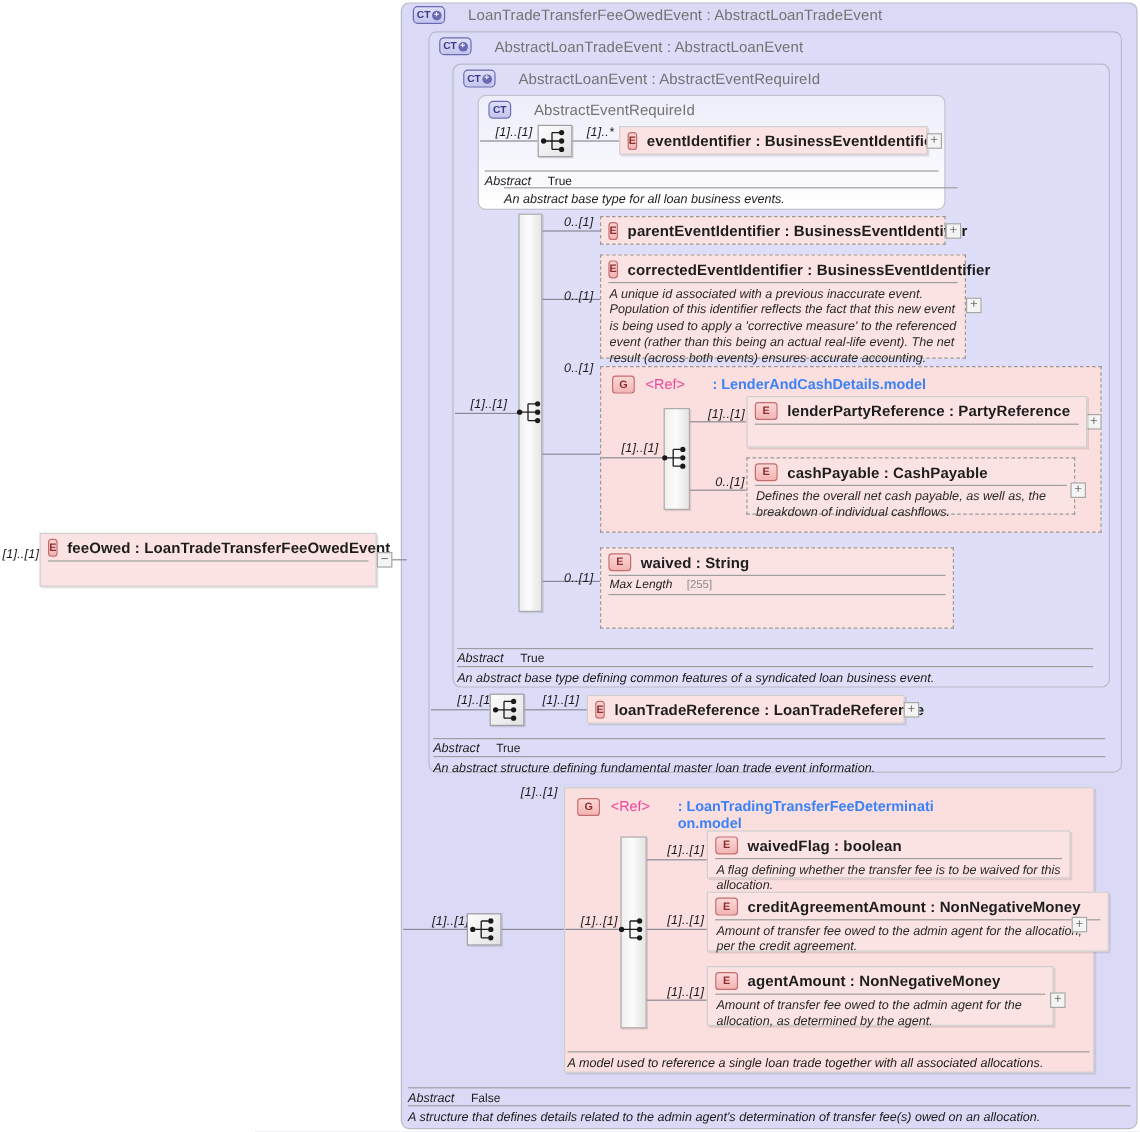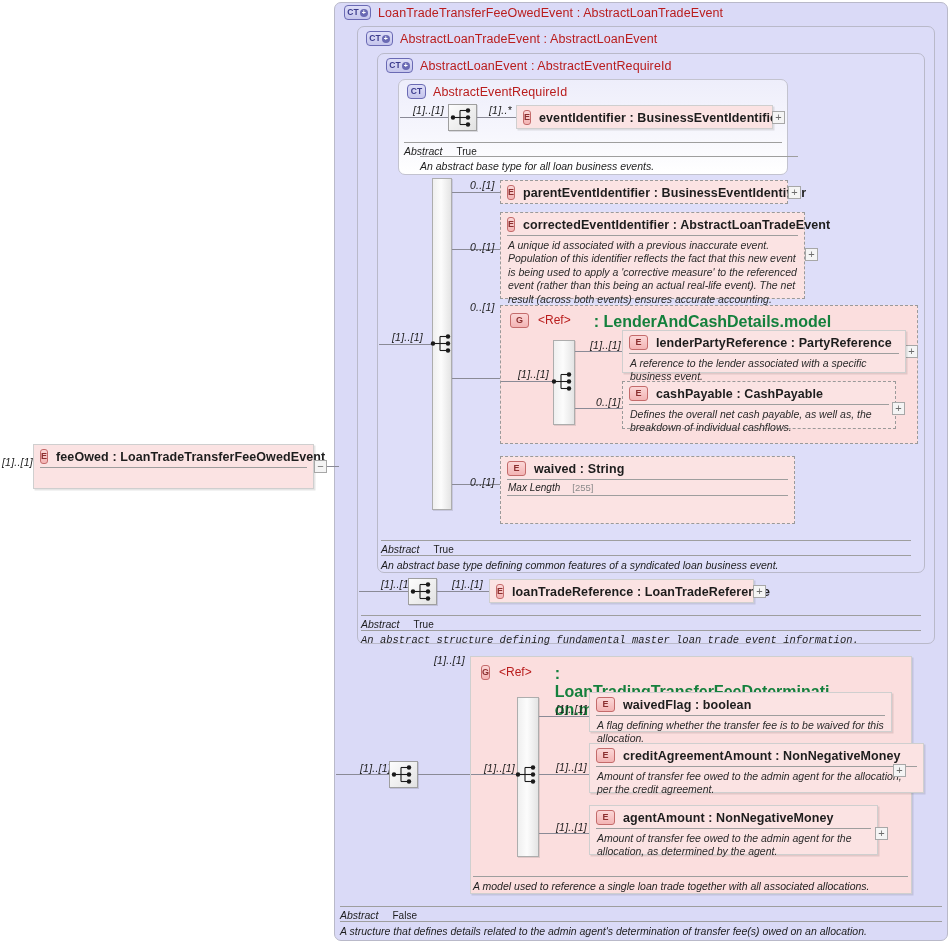--- a/index.html
+++ b/index.html
@@ -31,22 +31,23 @@
     border-radius:7px;
   }
 
   
   .ct-head{
     position:absolute;
     display:flex;align-items:center;gap:7px;
     white-space:nowrap;
   }
   .ct-title{
-    font-size:12.5px;color:#b91c1c;font-weight:400;
+    font-size:12.5px;color:#737373;font-weight:400;
     letter-spacing:.1px;
+    margin-left:12px;
   }
 
   
   .badge{
     display:inline-flex;align-items:center;justify-content:center;
     box-sizing:border-box;
     font-size:9.5px;font-weight:bold;line-height:1;
     border-radius:3px;
   }
   .badge-ct{
@@ -111,22 +112,22 @@
   .grp-box{
     position:absolute;box-sizing:border-box;
     background:#fbdede;
     border:1px dashed #9a9a9a;
   }
   .grp-box.solid{border:1px solid #cfcfcf;box-shadow:1.5px 1.5px 0 rgba(0,0,0,.10);background:#fbdede;}
   .grp-head{
     display:flex;align-items:flex-start;gap:9px;
     padding:5px 7px 3px 7px;white-space:nowrap;
   }
-  .grp-ref{font-size:12px;color:#b91c1c;}
-  .grp-type{font-size:16px;color:#15803d;font-weight:bold;margin-left:14px;white-space:pre-wrap;}
+  .grp-ref{font-size:12px;color:#ec4899;}
+  .grp-type{font-size:12px;color:#3b82f6;font-weight:bold;margin-left:14px;white-space:pre-wrap;}
 
   
   .seq{
     position:absolute;box-sizing:border-box;
     width:29px;height:27px;
     background:linear-gradient(135deg,#fdfdfd,#e2e2e2);
     border:1px solid #9f9f9f;
     box-shadow:1px 1px 0 rgba(0,0,0,.12);
   }
   .seq svg{display:block;}
@@ -276,21 +277,21 @@
     <span class="el-name">parentEventIdentifier : BusinessEventIdentifier</span>
   </div>
 </div>
 <div class="exp" style="left:788px;top:186px;">+</div>
 
 <div class="ln lnh" style="left:452px;top:249px;width:49px;"></div>
 <div class="occ" style="left:470px;top:241px;">0..[1]</div>
 <div class="el-box dashed" style="left:500px;top:212px;width:305px;height:87px;">
   <div class="el-head">
     <span class="badge badge-e">E</span>
-    <span class="el-name">correctedEventIdentifier : AbstractLoanTradeEvent</span>
+    <span class="el-name">correctedEventIdentifier : BusinessEventIdentifier</span>
   </div>
   <div class="el-sep"></div>
   <div class="el-doc">A unique id associated with a previous inaccurate event. Population of this identifier reflects the fact that this new event is being used to apply a 'corrective measure' to the referenced event (rather than this being an actual real-life event).  The net result (across both events) ensures accurate accounting.</div>
 </div>
 <div class="exp" style="left:805px;top:248px;">+</div>
 
 <div class="ln lnh" style="left:452px;top:378px;width:49px;"></div>
 <div class="occ" style="left:470px;top:301px;">0..[1]</div>
 
 <div class="grp-box" style="left:500px;top:305px;width:418px;height:139px;"></div>
@@ -319,21 +320,20 @@
 </div>
 
 <div class="ln lnh" style="left:575px;top:351px;width:48px;"></div>
 <div class="occ" style="left:590px;top:339px;">[1]..[1]</div>
 <div class="el-box" style="left:622px;top:330px;width:284px;height:43px;">
   <div class="el-head">
     <span class="badge badge-e">E</span>
     <span class="el-name">lenderPartyReference : PartyReference</span>
   </div>
   <div class="el-sep"></div>
-  <div class="el-doc">A reference to the lender associated with a specific business event.</div>
 </div>
 
 <div class="ln lnh" style="left:575px;top:408px;width:48px;"></div>
 <div class="occ" style="left:596px;top:396px;">0..[1]</div>
 <div class="el-box dashed" style="left:622px;top:381px;width:274px;height:48px;">
   <div class="el-head">
     <span class="badge badge-e">E</span>
     <span class="el-name">cashPayable : CashPayable</span>
   </div>
   <div class="el-sep"></div>
@@ -384,21 +384,21 @@
     <span class="badge badge-e">E</span>
     <span class="el-name">loanTradeReference : LoanTradeReference</span>
   </div>
 </div>
 <div class="exp" style="left:753px;top:585px;">+</div>
 
 <div class="prop-row" style="left:361px;top:615px;width:560px;">
   <span class="pname">Abstract</span>
   <span class="pval">True</span>
 </div>
-<div class="doc-row" style="left:361px;top:630px;width:560px;font-family:Liberation Mono, monospace;">An abstract structure defining fundamental master loan trade event information.</div>
+<div class="doc-row" style="left:361px;top:630px;width:560px;">An abstract structure defining fundamental master loan trade event information.</div>
 
 <div class="occ" style="left:360px;top:762px;">[1]..[1]</div>
 <div class="ln lnh" style="left:336px;top:774px;width:54px;"></div>
 <div class="seq" style="left:389px;top:761px;">
   <svg width="27" height="25" viewBox="0 0 27 25">
     <circle cx="4" cy="12.5" r="2.2" fill="#1a1a1a"></circle>
     <line x1="6" y1="12.5" x2="11" y2="12.5" stroke="#1a1a1a" stroke-width="1.1"></line>
     <line x1="11" y1="5.5" x2="11" y2="19.5" stroke="#1a1a1a" stroke-width="1.1"></line>
     <line x1="11" y1="5.5" x2="17" y2="5.5" stroke="#1a1a1a" stroke-width="1.1"></line>
     <line x1="11" y1="12.5" x2="17" y2="12.5" stroke="#1a1a1a" stroke-width="1.1"></line>

